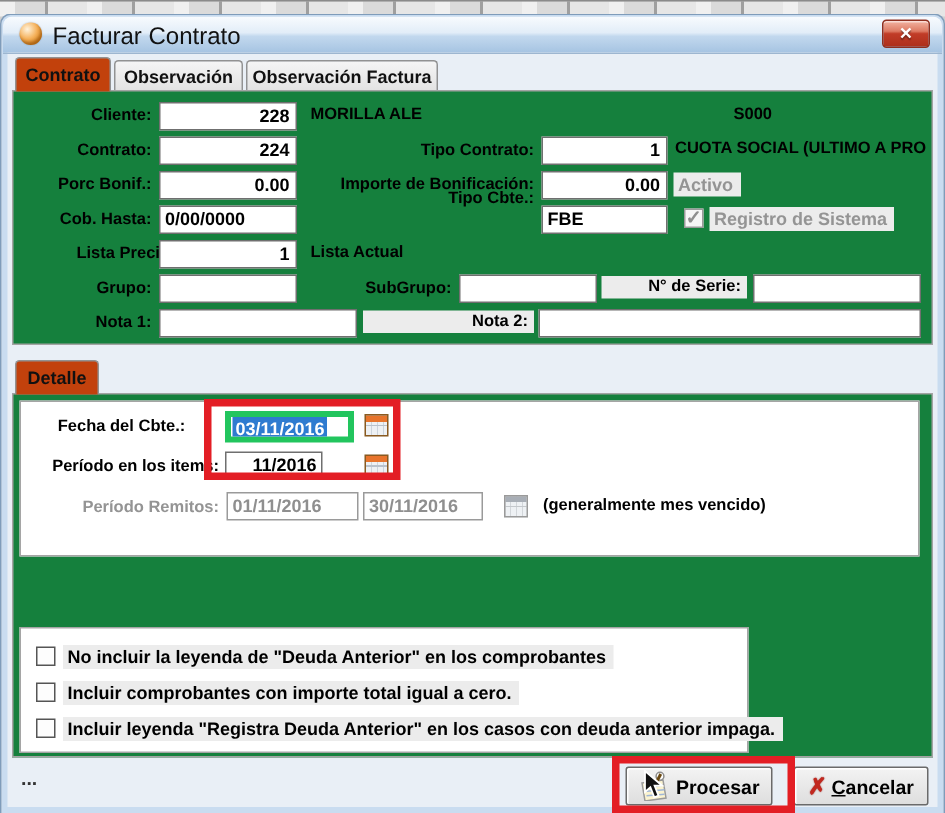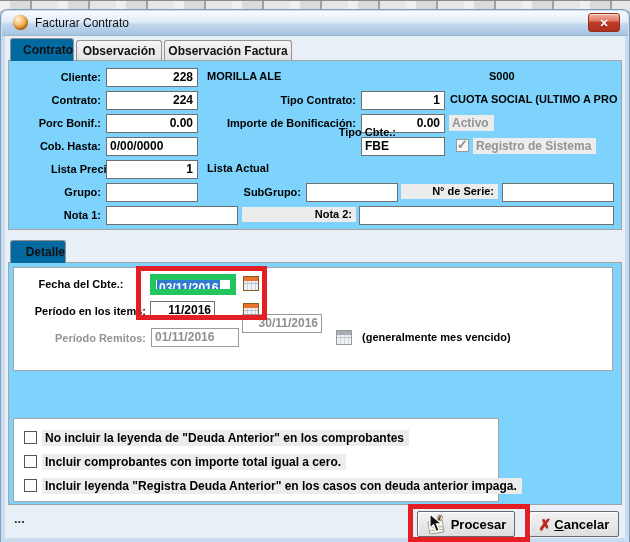--- a/index.html
+++ b/index.html
@@ -12,46 +12,46 @@
   
   .dialog{position:absolute;left:0;right:0;top:9px;bottom:0;background:#e9eff6;
     border:1px solid #7f9cba;border-bottom:none;border-radius:7px 7px 0 0;
     box-shadow:inset 0 0 0 4px #c9dcf0;}
   .titlebar{position:absolute;left:1px;right:1px;top:1px;height:24px;border-radius:6px 6px 0 0;
     background:linear-gradient(#f8fbfe,#e2edf8 45%,#c2d8ee 55%,#a6c4e2);
     border-bottom:1px solid #9db6d0;}
   .app-icon{position:absolute;left:11px;top:4px;width:15px;height:15px;border-radius:50%;
     background:radial-gradient(circle at 35% 30%,#fff3dd,#f5b15a 45%,#d88622 75%,#b96d15);
     box-shadow:inset -1px -2px 2px rgba(120,60,0,.45),0 0 1px rgba(0,0,0,.3);}
-  .title-text{position:absolute;left:33px;top:5px;font-size:12px;color:#111;white-space:nowrap;}
+  .title-text{position:absolute;left:33px;top:5px;font-size:16px;color:#111;white-space:nowrap;}
   .close-btn{position:absolute;top:2px;right:8px;width:32px;height:19px;box-sizing:border-box;
     border:1px solid #8e2f20;border-radius:3px;cursor:default;padding:0;
     background:linear-gradient(#f2b3a2,#dd7a63 40%,#c13c27 50%,#ad2f1c);
     box-shadow:inset 0 1px 0 rgba(255,255,255,.55);
     color:#fff;font:bold 11px "Liberation Sans",sans-serif;line-height:16px;text-align:center;
     text-shadow:0 1px 1px rgba(0,0,0,.4);}
   
   .tab{position:absolute;box-sizing:border-box;background:linear-gradient(#f5f5f5,#e2e2e2);
     border:1px solid #929292;border-bottom:none;border-radius:3px 3px 0 0;
     font-weight:bold;font-size:12px;color:#111;text-align:center;z-index:1;}
-  .tab.active{background:#0369a1;z-index:3;text-align:right;}
-  .page{position:absolute;background:#7dd3fc;border:1px solid #a3a3a3;box-sizing:border-box;z-index:2;}
+  .tab.active{background:#c2410c;z-index:3;}
+  .page{position:absolute;background:#15803d;border:1px solid #a3a3a3;box-sizing:border-box;z-index:2;}
   
   .lbl{position:absolute;font-size:11px;font-weight:bold;color:#000;height:15px;line-height:15px;white-space:nowrap;}
   .lbl.r{text-align:right;}
   .gray-bg{background:#ececec;}
   .dim{color:#949494;}
   .txt{position:absolute;font-size:11px;font-weight:bold;color:#000;white-space:nowrap;}
   
   .inp{position:absolute;box-sizing:border-box;height:19px;background:#fff;border:1px solid #6f6f6f;
     font:bold 12px "Liberation Sans",sans-serif;padding:0 3px;line-height:17px;
     white-space:nowrap;overflow:hidden;color:#000;}
   .inp.num{text-align:right;padding-right:4px;}
   .inp.dis{color:#8f8f8f;border-color:#9a9a9a;}
-  .inp.focus{height:21px;border:6px solid #22c55e;line-height:17px;padding:0 1px;}
+  .inp.focus{height:21px;border:4px solid #22c55e;line-height:17px;padding:0 1px;}
   .sel{display:inline-block;background:#2e7bd0;color:#fff;padding:0 2px;line-height:16px;}
   
   .cal{position:absolute;width:16px;height:15px;box-sizing:border-box;border:1px solid #8a5a20;
     background-color:#eef1f4;
     background-image:linear-gradient(to bottom,#e8742c 0,#e8742c 4px,transparent 4px),
       repeating-linear-gradient(to bottom,transparent 0 6px,#b9c2cc 6px 7px),
       repeating-linear-gradient(to right,transparent 0 3px,#ccd4dc 3px 4px);}
   .cal.dis{border-color:#9a9a9a;
     background-image:linear-gradient(to bottom,#a8aeb6 0,#a8aeb6 4px,transparent 4px),
       repeating-linear-gradient(to bottom,transparent 0 6px,#c4c8cc 6px 7px),
@@ -114,21 +114,21 @@
     <div class="inp num" style="left:97px;top:53px;width:92px;">0.00</div>
     <div class="lbl r" style="left:190px;top:55px;width:157px;">Importe de Bonificación:</div>
     <div class="inp num" style="left:352px;top:53px;width:84px;">0.00</div>
     <div class="cb dis" style="left:447px;top:55px;">
       <span class="mark">✓</span>
     </div>
     <div class="cb-lbl dim" style="left:440px;top:54px;">Activo</div>
 
     <div class="lbl r" style="left:2px;top:78px;width:90px;">Cob. Hasta:</div>
     <div class="inp" style="left:97px;top:76px;width:92px;">0/00/0000</div>
-    <div class="lbl r" style="left:190px;top:64px;width:157px;margin-left:40px;">Tipo Cbte.:</div>
+    <div class="lbl r" style="left:190px;top:64px;width:157px;">Tipo Cbte.:</div>
     <div class="inp" style="left:352px;top:76px;width:84px;">FBE</div>
     <div class="cb dis" style="left:447px;top:78px;">
       <span class="mark">✓</span>
     </div>
     <div class="cb-lbl dim" style="left:464px;top:77px;">Registro de Sistema</div>
 
     <div class="lbl r" style="left:18px;top:101px;width:90px;">Lista Precio:</div>
     <div class="inp num" style="left:97px;top:99px;width:92px;">1</div>
     <div class="txt" style="left:198px;top:101px;">Lista Actual</div>
 
@@ -155,21 +155,21 @@
         <span class="sel">03/11/2016</span>
       </div>
       <div class="cal" style="left:229px;top:8px;"></div>
 
       <div class="lbl r" style="left:2px;top:36px;width:130px;">Período en los items:</div>
       <div class="inp" style="left:136px;top:33px;width:65px;text-align:right;">11/2016</div>
       <div class="cal" style="left:229px;top:35px;"></div>
 
       <div class="lbl r dim" style="left:2px;top:63px;width:130px;">Período Remitos:</div>
       <div class="inp dis" style="left:137px;top:60px;width:88px;">01/11/2016</div>
-      <div class="inp dis" style="left:228px;top:46px;width:80px;text-align:right;">30/11/2016</div>
+      <div class="inp dis" style="left:228px;top:60px;width:80px;">30/11/2016</div>
       <div class="cal dis" style="left:322px;top:62px;"></div>
       <div class="txt dim" style="left:348px;top:63px;">(generalmente mes vencido)</div>
     </div>
 
     <div class="gbox" style="left:4px;top:155px;width:486px;height:84px;">
       <div class="cb" style="left:10px;top:12px;"></div>
       <div class="cb-lbl" style="left:28px;top:11px;">No incluir la leyenda de "Deuda Anterior" en los comprobantes</div>
       <div class="cb" style="left:10px;top:36px;"></div>
       <div class="cb-lbl" style="left:28px;top:35px;">Incluir comprobantes con importe total igual a cero.</div>
       <div class="cb" style="left:10px;top:60px;"></div>

